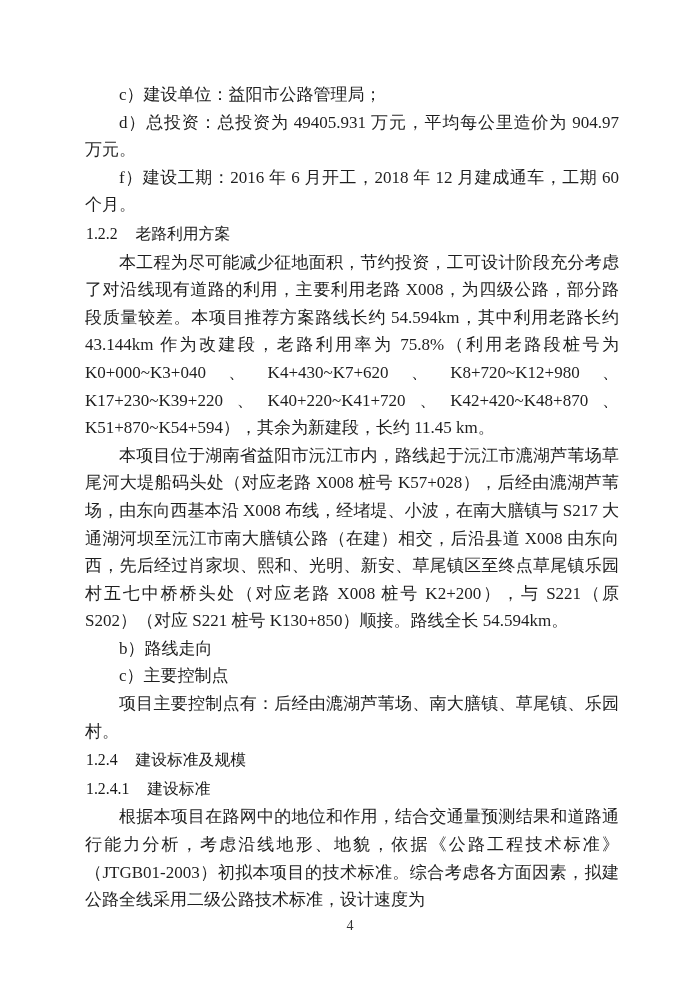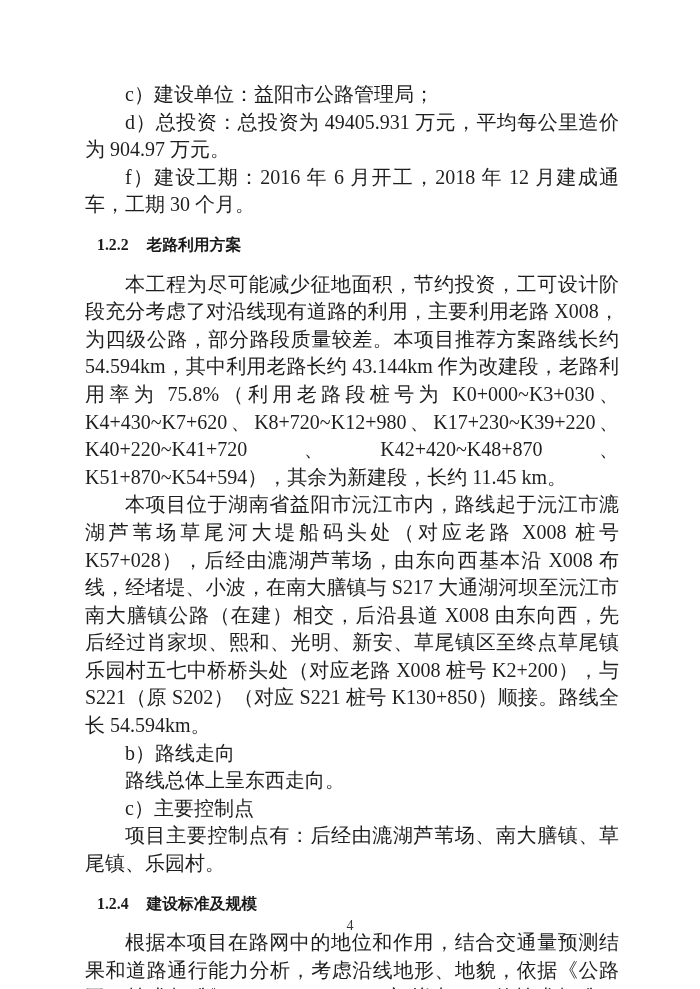--- a/index.html
+++ b/index.html
@@ -18,33 +18,33 @@
     box-sizing: border-box;
   }
   .content {
     position: absolute;
     top: 81px;
     left: 85px;
     width: 534px;
   }
   .para {
     margin: 0;
-    font-size: 20px;
+    font-size: 17px;
     line-height: 27.6px;
     text-align: justify;
     word-break: break-word;
   }
   .indent {
     text-indent: 2em;
   }
   .heading {
-    margin: 12px;
+    margin: 1px;
     font-size: 15.8px;
     line-height: 27.6px;
-    font-weight: bold;
+    font-weight: normal;
     font-family: "Liberation Sans", "DejaVu Sans", sans-serif;
     color: #1a1a1a;
   }
   .h-num {
     display: inline-block;
     margin-right: 0.85em;
     font-family: "Liberation Serif", "DejaVu Serif", serif;
   }
   .page-footer {
     position: absolute;
@@ -60,41 +60,44 @@
   }
 </style>
 </head>
 <body>
 
 <div class="page">
   <main class="content">
 
     <p class="para indent">c）建设单位：益阳市公路管理局；</p>
     <p class="para indent">d）总投资：总投资为 49405.931 万元，平均每公里造价为 904.97 万元。</p>
-    <p class="para indent">f）建设工期：2016 年 6 月开工，2018 年 12 月建成通车，工期 30 个月。</p>
+    <p class="para indent">f）建设工期：2016 年 6 月开工，2018 年 12 月建成通车，工期 60 个月。</p>
 
     <h2 class="heading">
       <span class="h-num">1.2.2</span>
       <span class="h-title">老路利用方案</span>
     </h2>
 
-    <p class="para indent">本工程为尽可能减少征地面积，节约投资，工可设计阶段充分考虑了对沿线现有道路的利用，主要利用老路 X008，为四级公路，部分路段质量较差。本项目推荐方案路线长约 54.594km，其中利用老路长约 43.144km 作为改建段，老路利用率为 75.8%（利用老路段桩号为 K0+000~K3+030、K4+430~K7+620、K8+720~K12+980、K17+230~K39+220、K40+220~K41+720、K42+420~K48+870、K51+870~K54+594），其余为新建段，长约 11.45 km。</p>
+    <p class="para indent">本工程为尽可能减少征地面积，节约投资，工可设计阶段充分考虑了对沿线现有道路的利用，主要利用老路 X008，为四级公路，部分路段质量较差。本项目推荐方案路线长约 54.594km，其中利用老路长约 43.144km 作为改建段，老路利用率为 75.8%（利用老路段桩号为 K0+000~K3+040、K4+430~K7+620、K8+720~K12+980、K17+230~K39+220、K40+220~K41+720、K42+420~K48+870、K51+870~K54+594），其余为新建段，长约 11.45 km。</p>
 
 
     <p class="para indent">本项目位于湖南省益阳市沅江市内，路线起于沅江市漉湖芦苇场草尾河大堤船码头处（对应老路 X008 桩号 K57+028），后经由漉湖芦苇场，由东向西基本沿 X008 布线，经堵堤、小波，在南大膳镇与 S217 大通湖河坝至沅江市南大膳镇公路（在建）相交，后沿县道 X008 由东向西，先后经过肖家坝、熙和、光明、新安、草尾镇区至终点草尾镇乐园村五七中桥桥头处（对应老路 X008 桩号 K2+200），与 S221（原 S202）（对应 S221 桩号 K130+850）顺接。路线全长 54.594km。</p>
     <p class="para indent">b）路线走向</p>
-    <p class="para indent">路线总体上呈东西走向。</p>
     <p class="para indent">c）主要控制点</p>
     <p class="para indent">项目主要控制点有：后经由漉湖芦苇场、南大膳镇、草尾镇、乐园村。</p>
 
     <h2 class="heading">
       <span class="h-num">1.2.4</span>
       <span class="h-title">建设标准及规模</span>
     </h2>
 
+    <h2 class="heading">
+      <span class="h-num">1.2.4.1</span>
+      <span class="h-title">建设标准</span>
+    </h2>
 
     <p class="para indent">根据本项目在路网中的地位和作用，结合交通量预测结果和道路通行能力分析，考虑沿线地形、地貌，依据《公路工程技术标准》（JTGB01-2003）初拟本项目的技术标准。综合考虑各方面因素，拟建公路全线采用二级公路技术标准，设计速度为</p>
 
   </main>
 
   <footer class="page-footer">
     <span class="page-num">4</span>
   </footer>
 </div>
 

